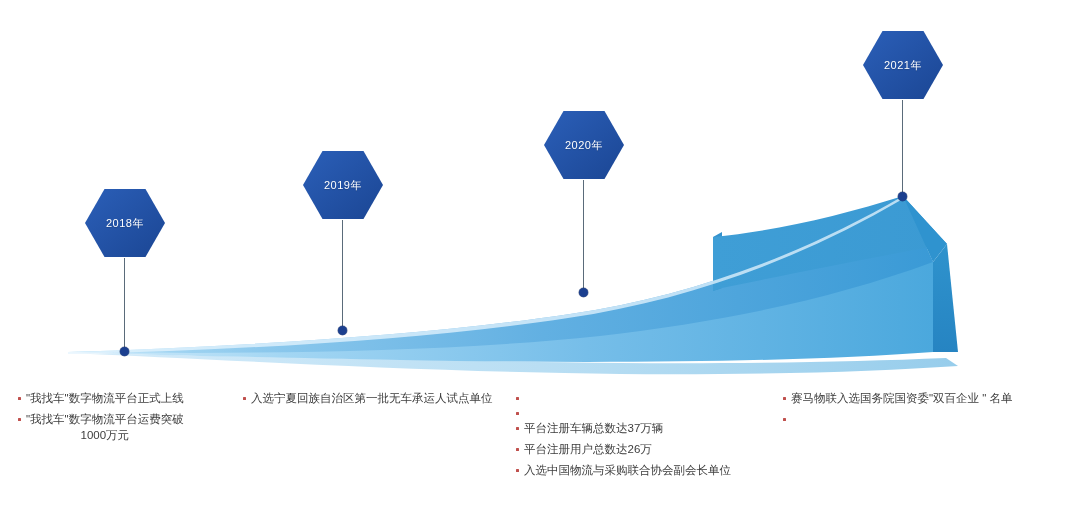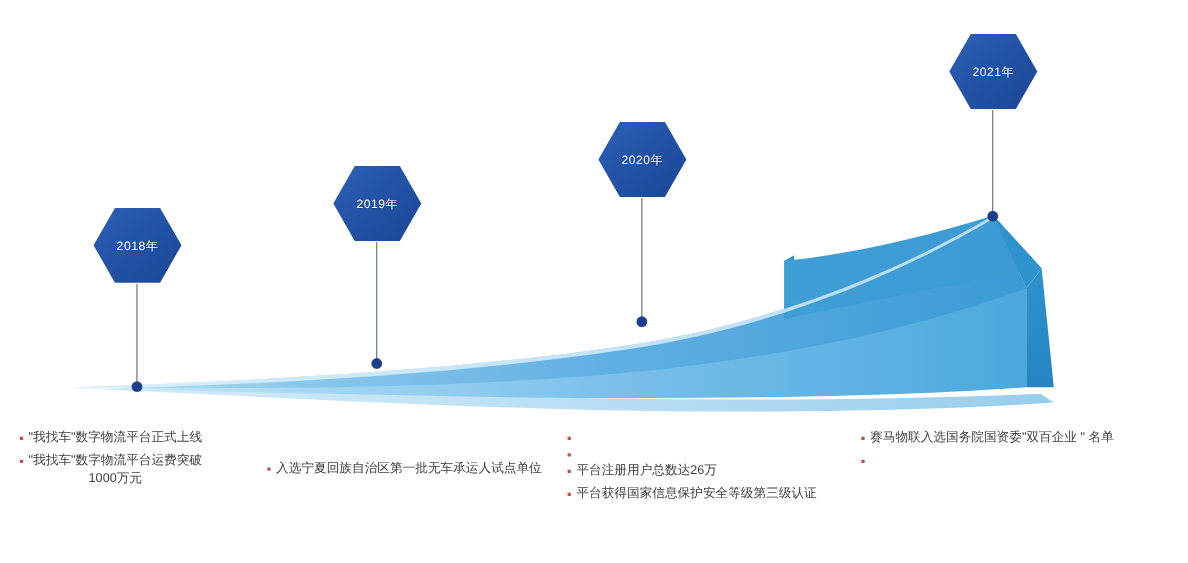--- a/index.html
+++ b/index.html
@@ -88,21 +88,21 @@
     border-radius: 0.5px;
   }
   .bullet-text {
     font-size: 11.5px;
     line-height: 16px;
     color: #3c3c3c;
     white-space: pre-line;
   }
   .col-1 .bullet-text { text-align: center; }
   .col-1 { left: 18px; width: 215px; }
-  .col-2 { left: 243px; width: 265px; margin-top: 28px; }
+  .col-2 { left: 243px; width: 265px; }
   .col-3 { left: 516px; width: 265px; }
   .col-4 { left: 783px; width: 290px; }
   .col-4 .bullet-text { white-space: nowrap; }
   .col-2 .bullet-text { white-space: nowrap; }
   .col-3 .bullet-text { white-space: nowrap; }
 </style>
 </head>
 <body>
 
 <div id="infographic">
@@ -261,25 +261,29 @@
 
     <div class="col col-3">
       <div class="bullet-row">
         <span class="bullet-dot"></span>
       </div>
       <div class="bullet-row">
         <span class="bullet-dot"></span>
       </div>
       <div class="bullet-row">
         <span class="bullet-dot"></span>
+        <span class="bullet-text">平台注册车辆总数达37万辆</span>
+      </div>
+      <div class="bullet-row">
+        <span class="bullet-dot"></span>
         <span class="bullet-text">平台注册用户总数达26万</span>
       </div>
       <div class="bullet-row">
         <span class="bullet-dot"></span>
-        <span class="bullet-text">平台获得国家信息保护安全等级第三级认证</span>
+        <span class="bullet-text">入选中国物流与采购联合协会副会长单位</span>
       </div>
     </div>
 
     <div class="col col-4">
       <div class="bullet-row">
         <span class="bullet-dot"></span>
         <span class="bullet-text">赛马物联入选国务院国资委"双百企业 " 名单</span>
       </div>
       <div class="bullet-row">
         <span class="bullet-dot"></span>

